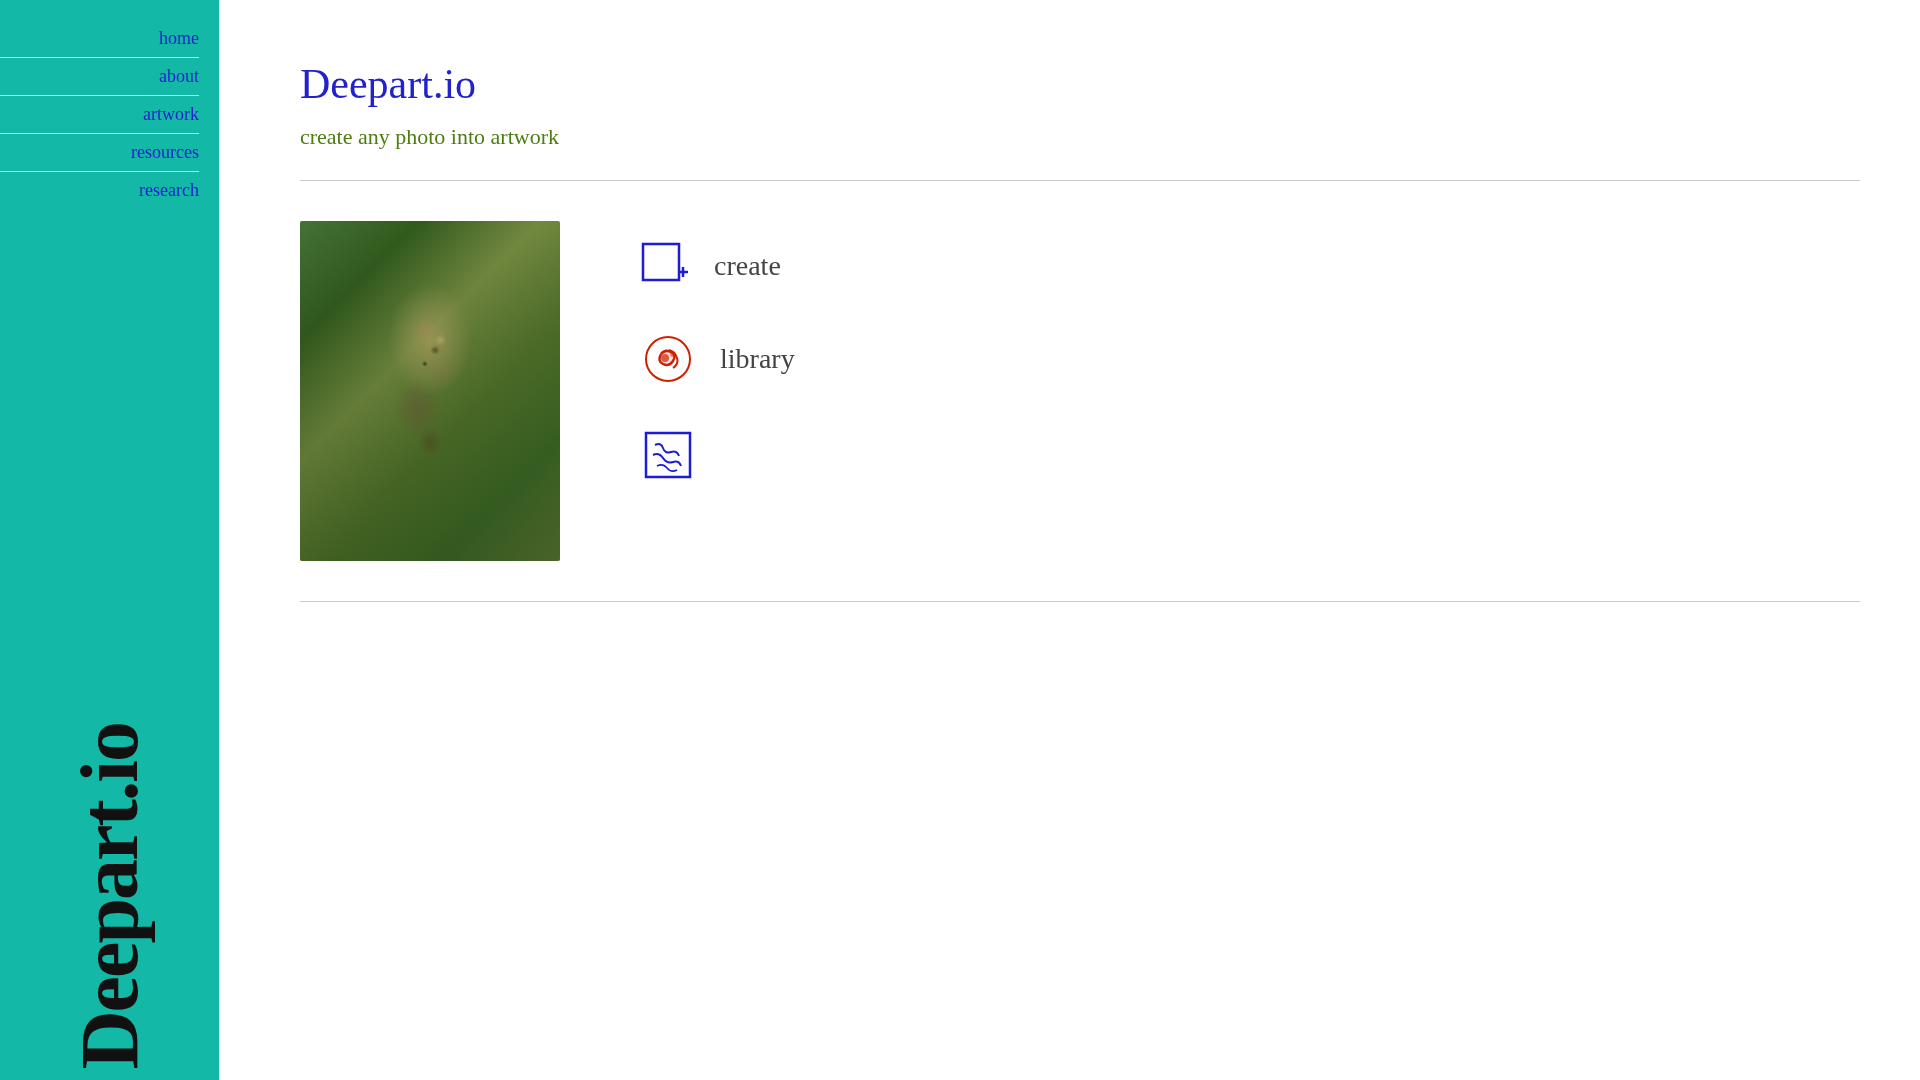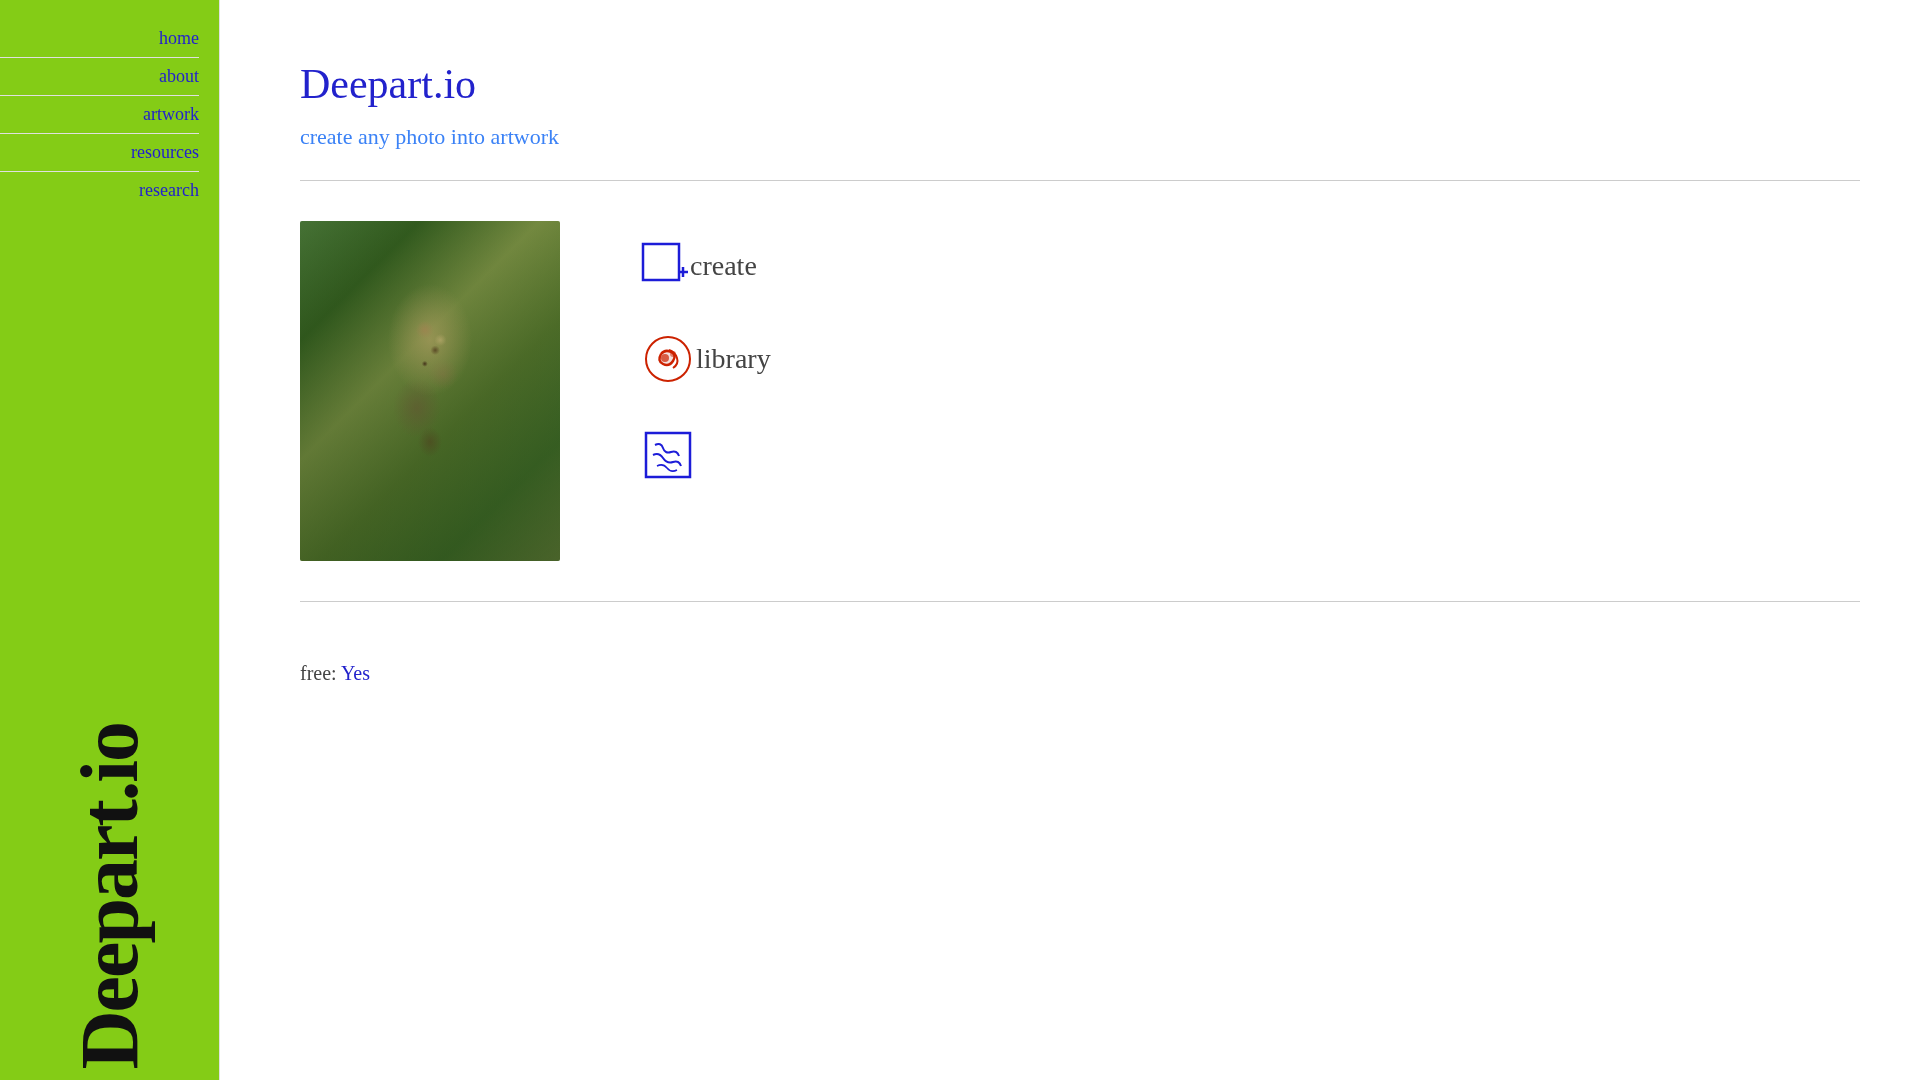--- a/index.html
+++ b/index.html
@@ -13,21 +13,21 @@
       background: #ffffff;
       display: flex;
       min-height: 100vh;
       width: 1920px;
     }
 
     
     .sidebar {
       width: 220px;
       min-width: 220px;
-      background: #84cc16;
+      background: #14b8a6;
       border-right: 1px solid #e0e0e0;
       display: flex;
       flex-direction: column;
       align-items: flex-end;
       padding-top: 20px;
       position: relative;
     }
 
     .sidebar-nav {
       width: 100%;
@@ -85,21 +85,21 @@
     .page-title {
       font-size: 42px;
       color: #2222cc;
       font-family: Georgia, serif;
       font-weight: normal;
       margin-bottom: 16px;
     }
 
     .page-subtitle {
       font-size: 22px;
-      color: #3b82f6;
+      color: #4d7c0f;
       font-family: Georgia, serif;
       font-weight: normal;
       margin-bottom: 30px;
     }
 
     .divider {
       border: none;
       border-top: 1px solid #ccc;
       margin: 0 0 40px 0;
     }
@@ -148,20 +148,21 @@
     .actions-panel {
       display: flex;
       flex-direction: column;
       gap: 40px;
       padding-top: 20px;
     }
 
     .action-item {
       display: flex;
       align-items: center;
+      gap: 24px;
       cursor: pointer;
     }
 
     .action-icon {
       width: 56px;
       height: 56px;
       flex-shrink: 0;
       display: flex;
       align-items: center;
       justify-content: center;
@@ -289,18 +290,15 @@
         </div>
         <span class="action-label"></span>
       </div>
 
     </div>
   </div>
 
   <hr class="divider2">
 
   <div class="meta-section">
-    <p class="meta-row">
-      <span>free: </span><span class="meta-value">Yes</span>
-    </p>
   </div>
 
 </main>
 
 </body></html>

